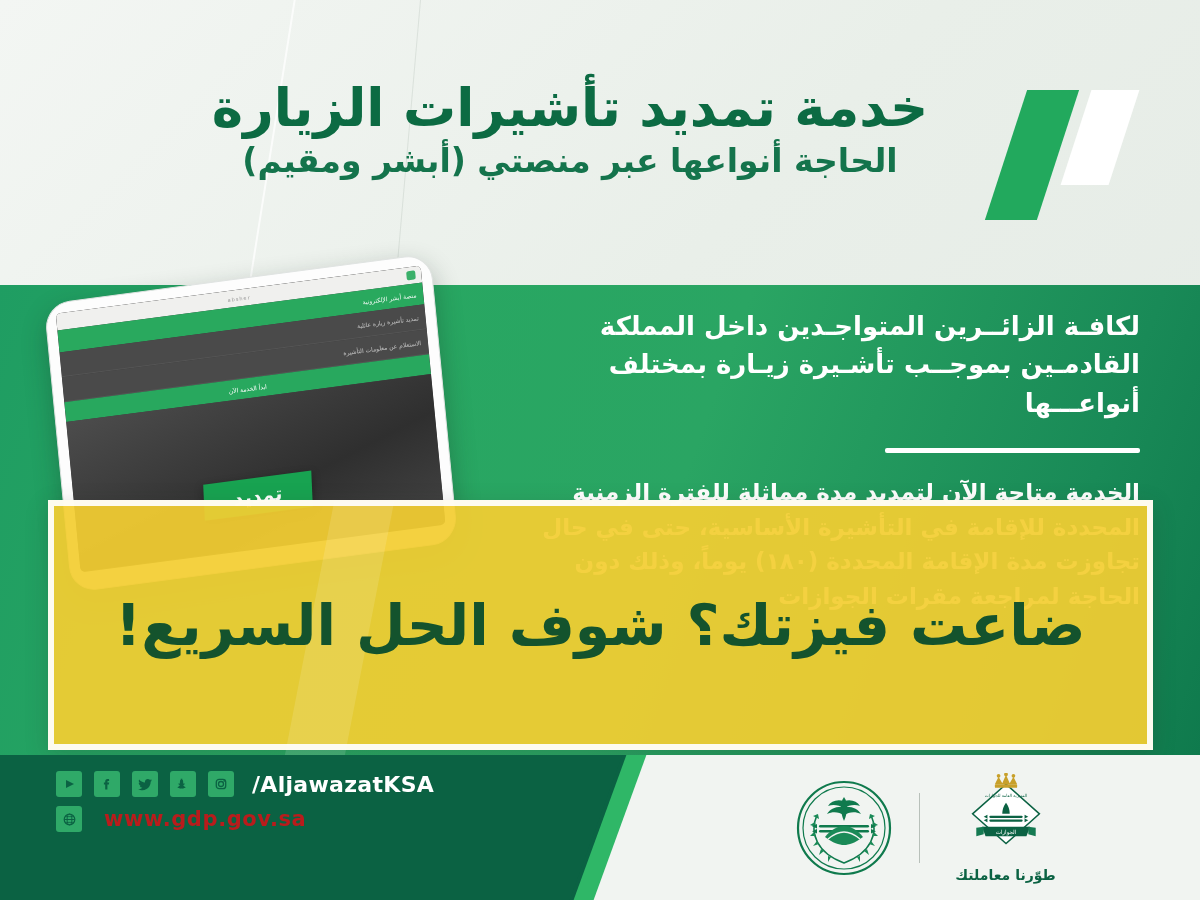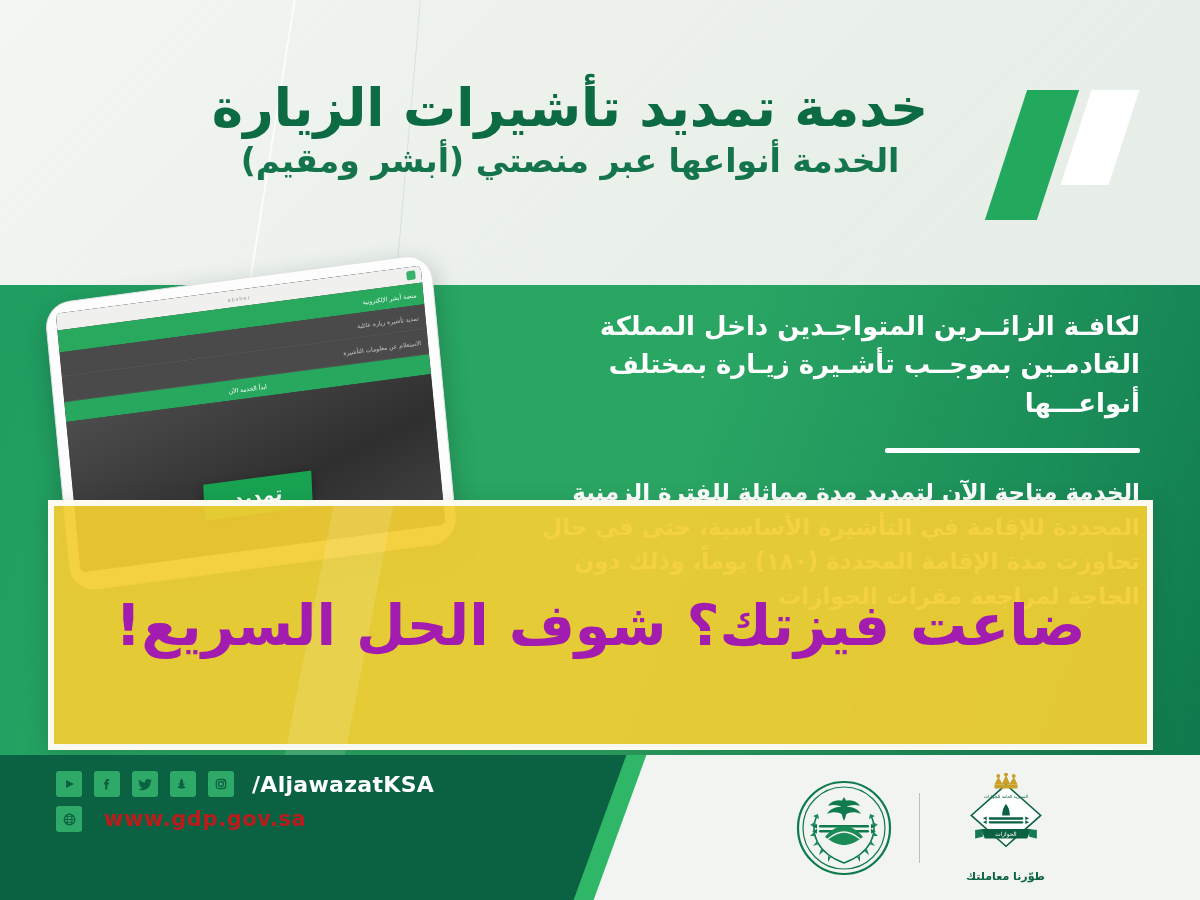--- a/index.html
+++ b/index.html
@@ -72,21 +72,21 @@
     position:absolute;left:48px;top:500px;width:1105px;height:250px;
     background:rgba(243,205,49,.93);
     border:6px solid rgba(255,255,255,.92);
     box-sizing:border-box;
     box-shadow:0 6px 22px rgba(40,50,40,.20);
     display:flex;align-items:center;justify-content:center;
   }
   .yellow-banner .sheen{position:absolute;left:255px;top:-4px;width:60px;height:258px;
     background:rgba(255,255,255,.12);transform:skewX(-11deg);}
   .banner-text{
-    color:#a21caf;font-size:57px;font-weight:bold;text-align:center;
+    color:#14532d;font-size:57px;font-weight:bold;text-align:center;
     line-height:1.1;margin:0;position:relative;z-index:2;letter-spacing:-1px;
   }
 
   
   .footer{position:absolute;left:0;bottom:0;width:1200px;height:145px;background:#cfd3d6;overflow:hidden;}
   .f-dark{position:absolute;left:0;top:0;width:640px;height:145px;background:#0b6243;}
   .f-dark:after{content:"";position:absolute;right:-46px;top:0;width:90px;height:145px;
      background:#0b6243;transform:skewX(-20deg);}
   .f-stripe{position:absolute;left:600px;top:0;width:62px;height:145px;background:#2fb767;transform:skewX(-20deg);}
   .f-light{position:absolute;left:660px;top:0;width:540px;height:145px;background:#f1f4f1;}
@@ -99,35 +99,35 @@
   .sicon{width:26px;height:26px;background:#2fa968;border-radius:3px;
     display:flex;align-items:center;justify-content:center;color:#0b6243;}
   .sicon svg{display:block;}
   .handle{color:#fff;font-size:22px;font-weight:bold;letter-spacing:.3px;margin-left:6px;font-family:"DejaVu Sans",sans-serif;}
   .website{color:#b91c1c;font-size:21px;font-weight:bold;letter-spacing:.6px;margin-left:10px;}
 
   .logos{position:absolute;left:0;top:0;width:540px;height:145px;display:flex;align-items:center;justify-content:center;gap:0;}
   .logo-jawazat{width:120px;height:110px;position:relative;display:flex;flex-direction:column;align-items:center;justify-content:center;}
   .logo-sep{width:1px;height:70px;background:#b8c0ba;margin:0 26px;}
   .logo-moi{width:98px;height:98px;}
-  .jaw-caption{font-size:11px;color:#0b6243;font-weight:bold;margin-top:16px;}
+  .jaw-caption{font-size:14px;color:#0b6243;font-weight:bold;margin-top:16px;}
 </style>
 </head>
 <body>
 
 <div id="poster">
 
   <div class="bg-line" style="left:300px;top:-40px;width:2px;height:340px;transform:rotate(9deg);"></div>
   <div class="bg-line dark" style="left:420px;top:0px;width:1px;height:290px;transform:rotate(5deg);"></div>
   <div class="bg-line" style="left:0;top:290px;width:300px;height:2px;"></div>
   <div class="bg-line dark" style="left:600px;top:755px;width:1px;height:80px;transform:rotate(14deg);"></div>
 
   <div class="header">
     <h1 class="title">خدمة تمديد تأشيرات الزيارة</h1>
-    <h2 class="subtitle">الخدمة أنواعها عبر منصتي (أبشر ومقيم)</h2>
+    <h2 class="subtitle">الحاجة أنواعها عبر منصتي (أبشر ومقيم)</h2>
   </div>
 
   <div class="flag-mark">
     <div class="bar green"></div>
     <div class="bar white"></div>
   </div>
 
   <div class="green-panel">
     <div class="panel-text">
       <p class="para-1">لكافـة الزائــرين المتواجـدين داخل المملكة القادمـين بموجــب تأشـيرة زيـارة بمختلف أنواعـــها</p>

